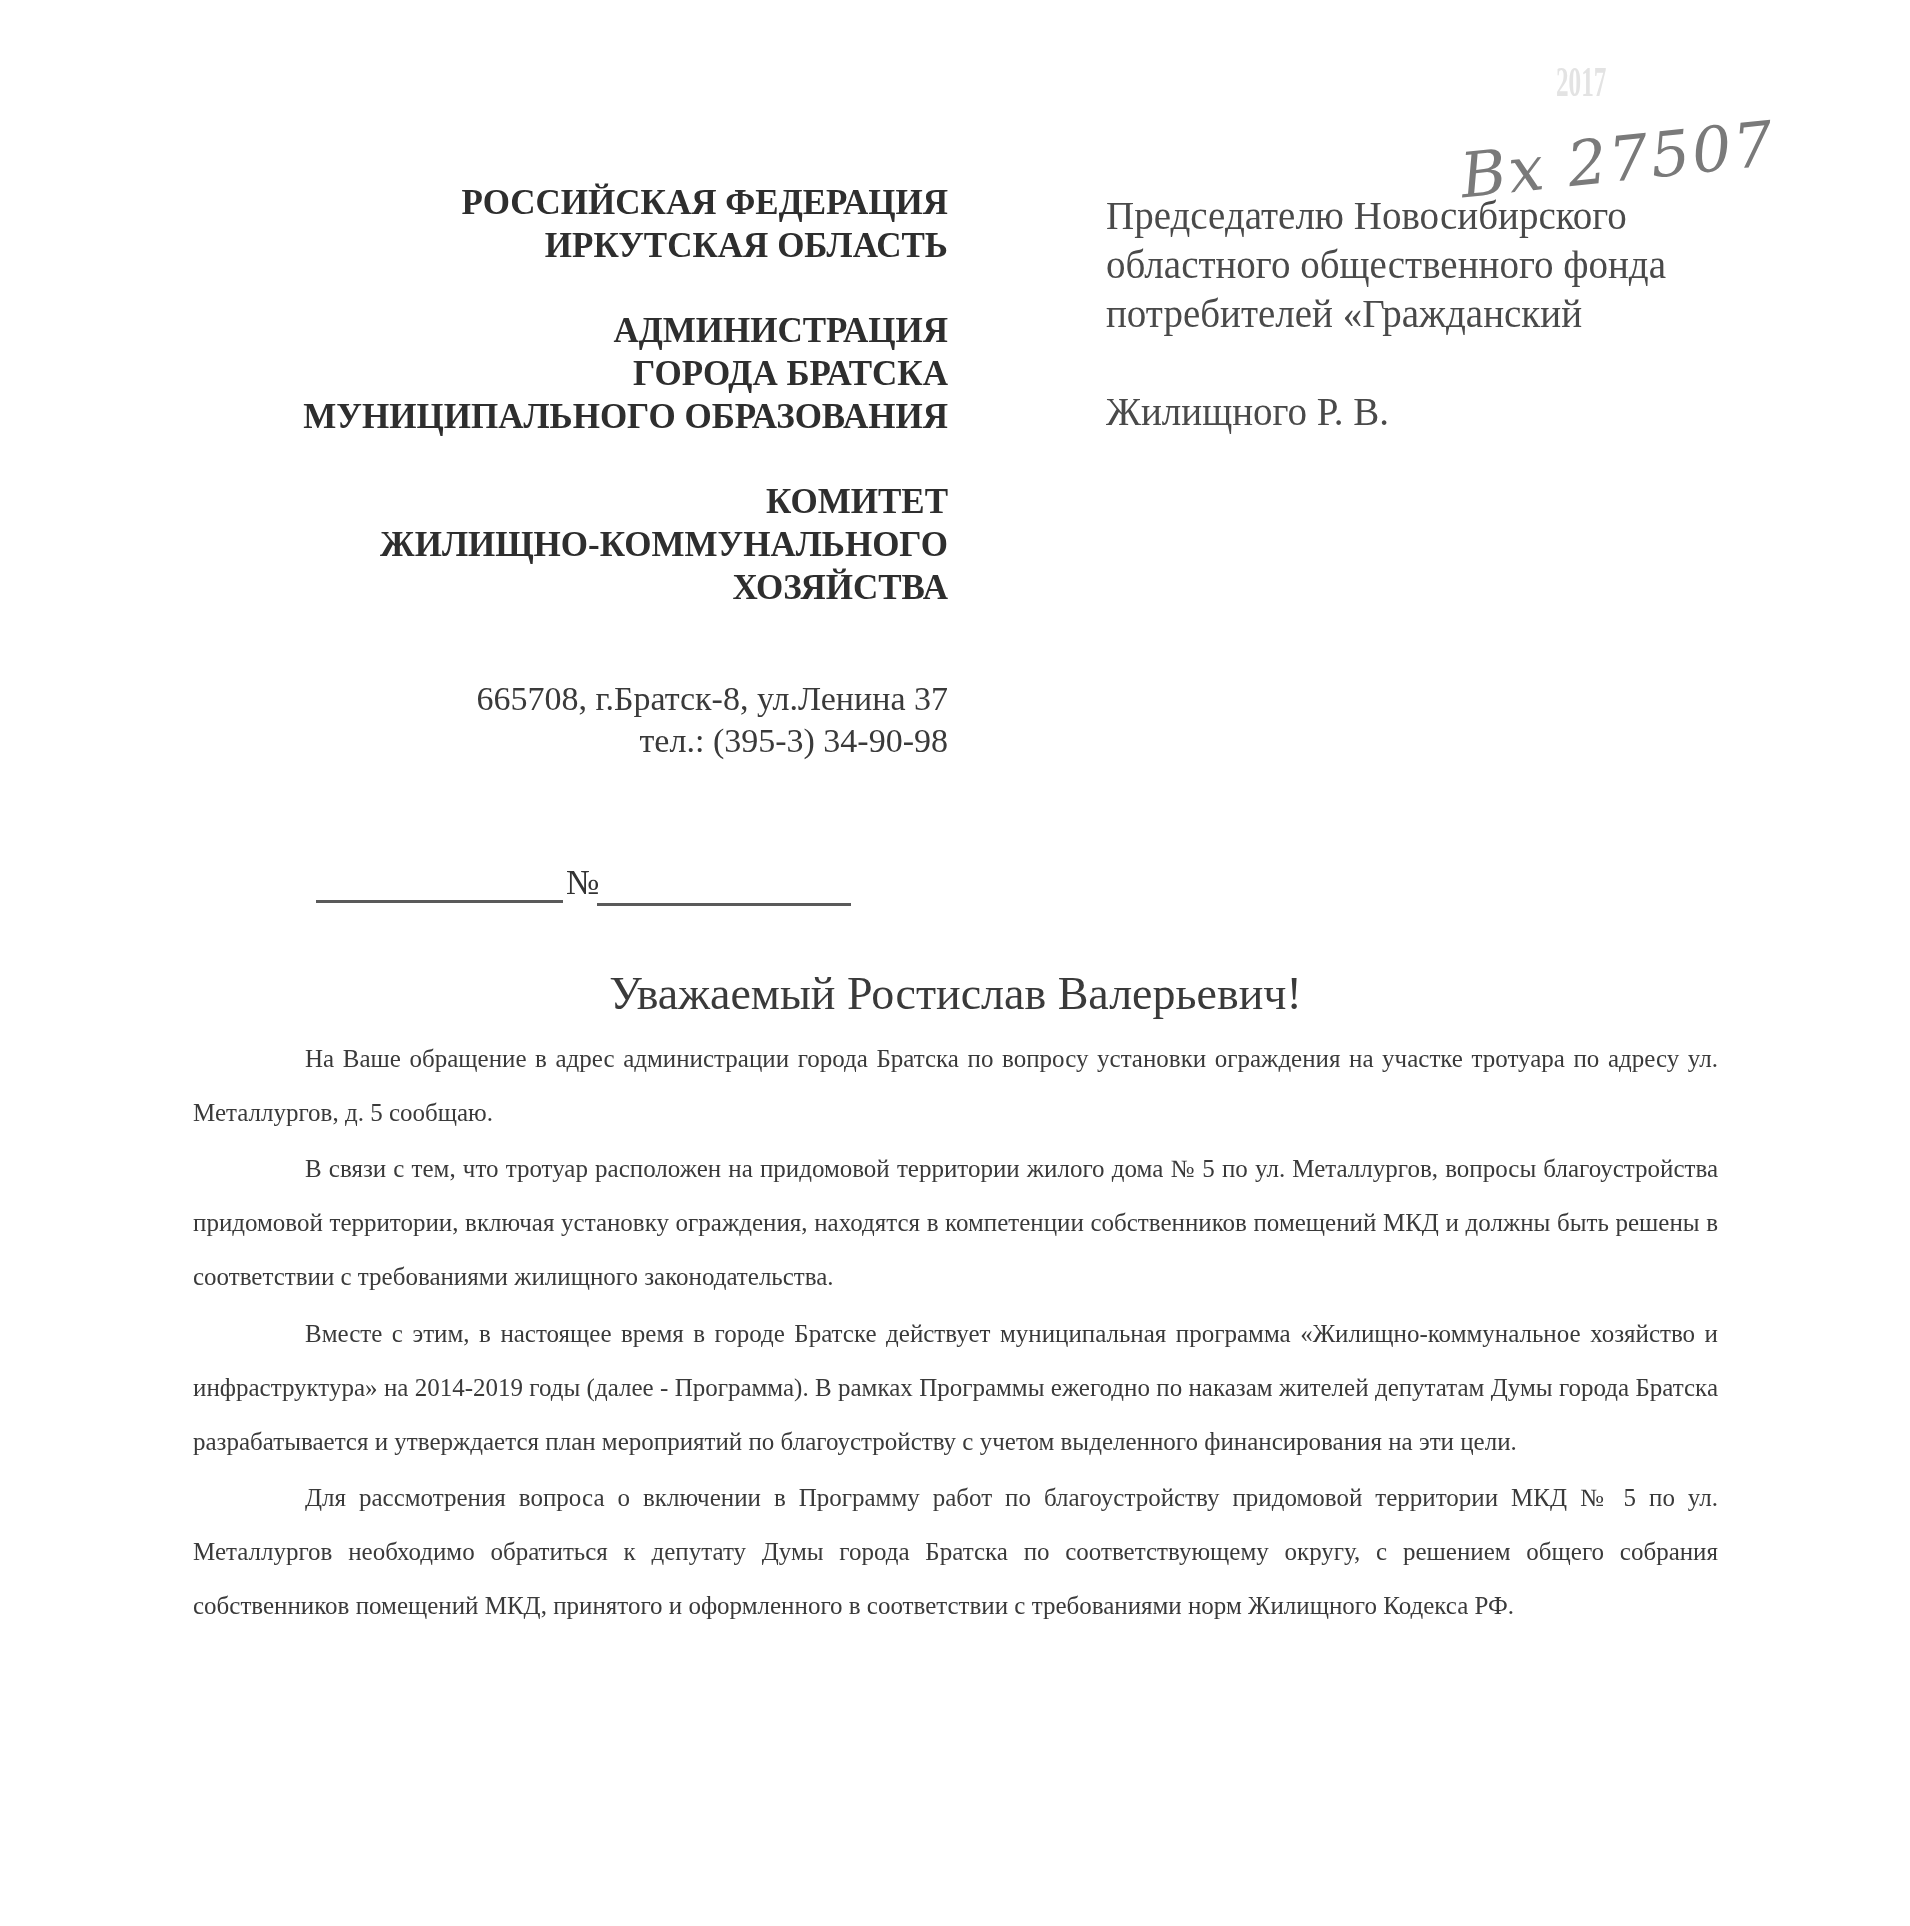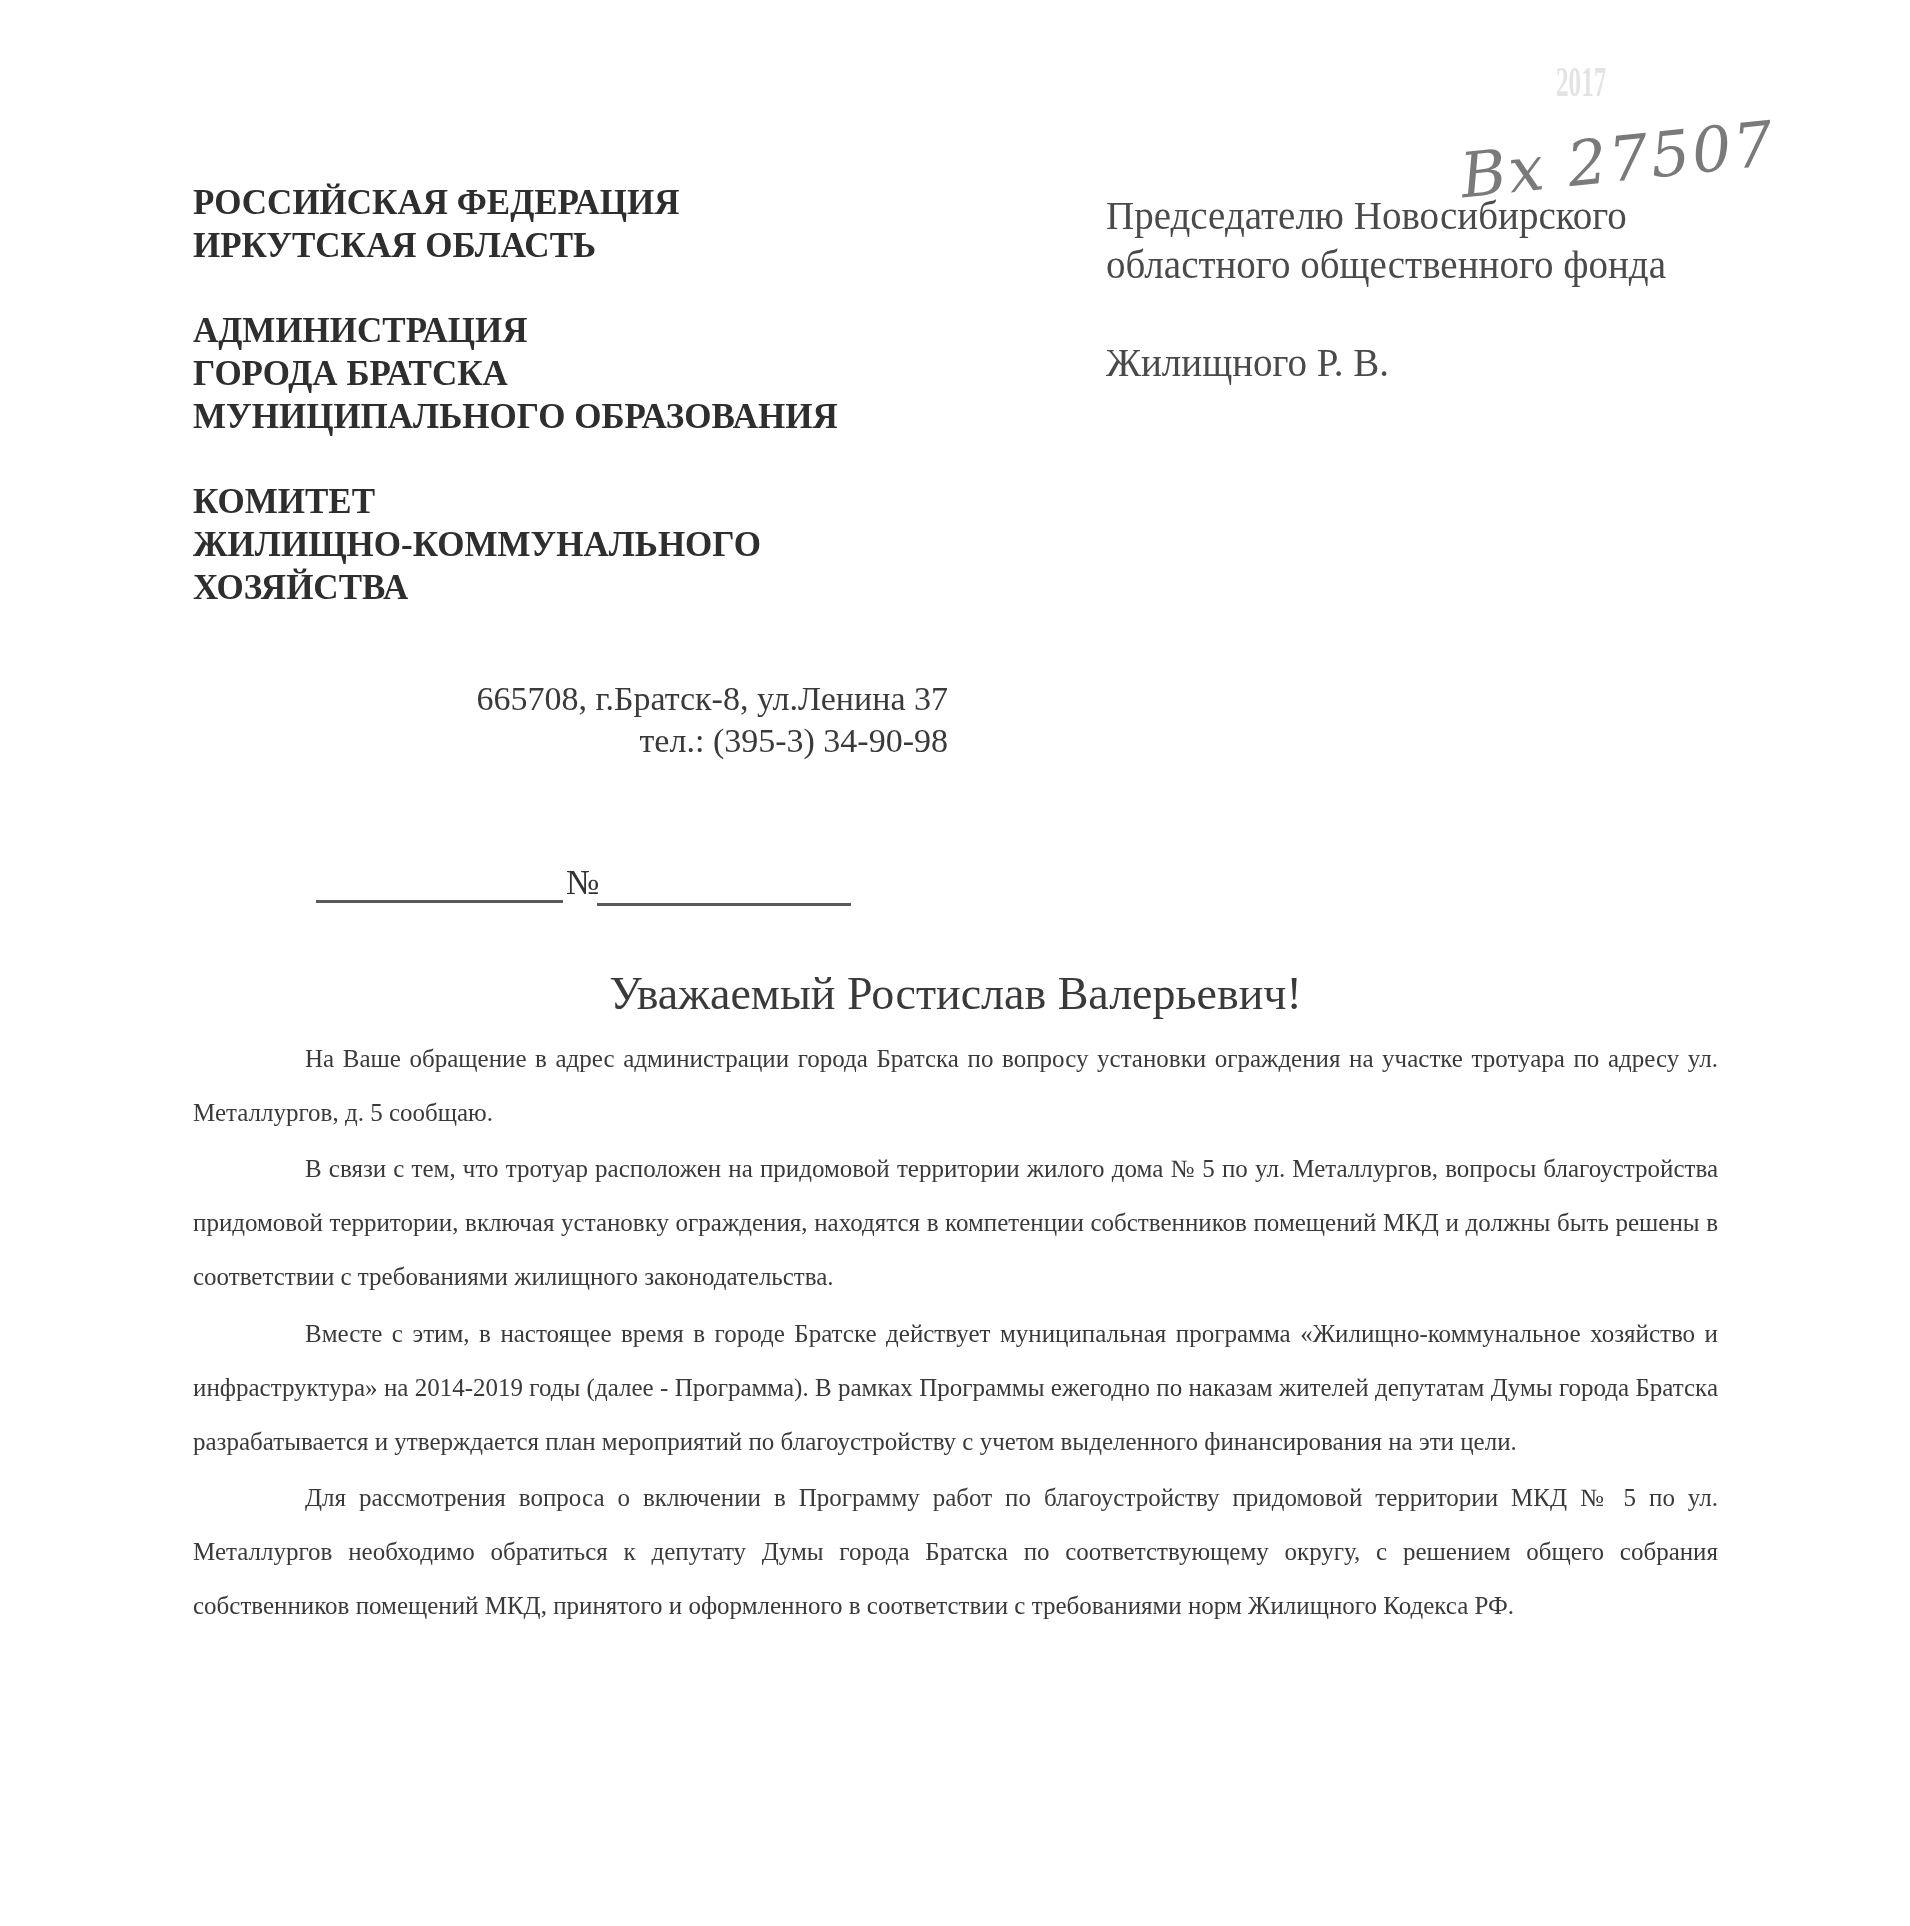--- a/index.html
+++ b/index.html
@@ -3,21 +3,21 @@
 <meta charset="utf-8">
 <style>
   html, body { margin: 0; padding: 0; background: #ffffff; }
   body {
     width: 1911px; height: 2702px; position: relative; overflow: hidden;
     font-family: "Liberation Serif", "DejaVu Serif", serif;
     color: #3a3a3a;
   }
   .abs { position: absolute; }
   .hdr-left {
-    left: 193px; top: 181px; width: 755px; text-align: left;
+    left: 193px; top: 181px; width: 755px; text-align: right;
     font-weight: bold; font-size: 35px; line-height: 43px; color: #2e2e2e;
   }
   .hdr-left .gap { height: 42px; }
   .address {
     left: 193px; top: 678px; width: 755px; text-align: right;
     font-size: 34px; line-height: 42px; color: #3a3a3a;
   }
   .ref-line {
     left: 316px; top: 863px; width: 601px; height: 46px;
     font-size: 34px;
@@ -83,20 +83,21 @@
 
 <div class="abs ref-line">
   <div class="date-blank"></div>
   <span class="num-sign">№</span>
   <div class="num-blank"></div>
 </div>
 
 <div class="abs recipient">
   <div>Председателю Новосибирского</div>
   <div>областного общественного фонда</div>
+  <div>потребителей «Гражданский</div>
   <div class="name">Жилищного Р. В.</div>
 </div>
 
 <div class="abs salutation">Уважаемый Ростислав Валерьевич!</div>
 
 <div class="abs body-text">
   <p>На Ваше обращение в адрес администрации города Братска по вопросу установки ограждения на участке тротуара по адресу ул. Металлургов, д. 5 сообщаю.</p>
   <p>В связи с тем, что тротуар расположен на придомовой территории жилого дома № 5 по ул. Металлургов, вопросы благоустройства придомовой территории, включая установку ограждения, находятся в компетенции собственников помещений МКД и должны быть решены в соответствии с требованиями жилищного законодательства.</p>
   <p>Вместе с этим, в настоящее время в городе Братске действует муниципальная программа «Жилищно-коммунальное хозяйство и инфраструктура» на 2014-2019 годы (далее - Программа). В рамках Программы ежегодно по наказам жителей депутатам Думы города Братска разрабатывается и утверждается план мероприятий по благоустройству с учетом выделенного финансирования на эти цели.</p>
   <p>Для рассмотрения вопроса о включении в Программу работ по благоустройству придомовой территории МКД № 5 по ул. Металлургов необходимо обратиться к депутату Думы города Братска по соответствующему округу, с решением общего собрания собственников помещений МКД, принятого и оформленного в соответствии с требованиями норм Жилищного Кодекса РФ.</p>

